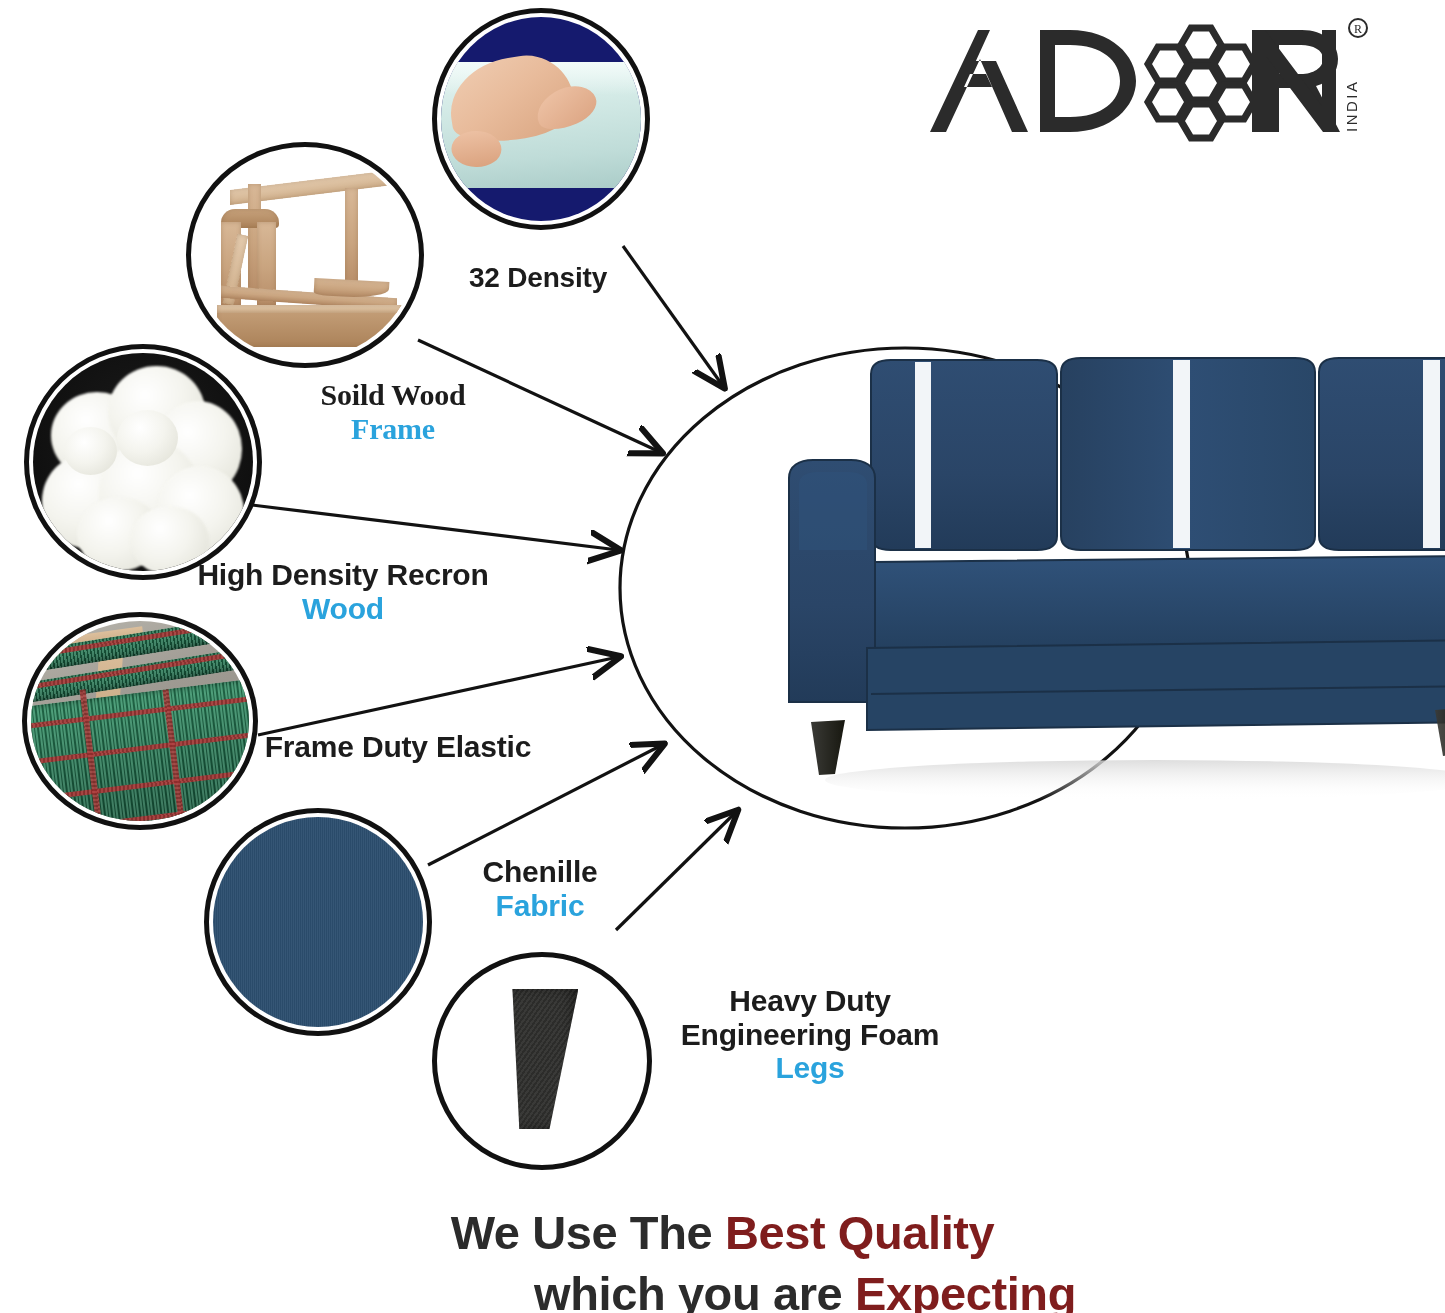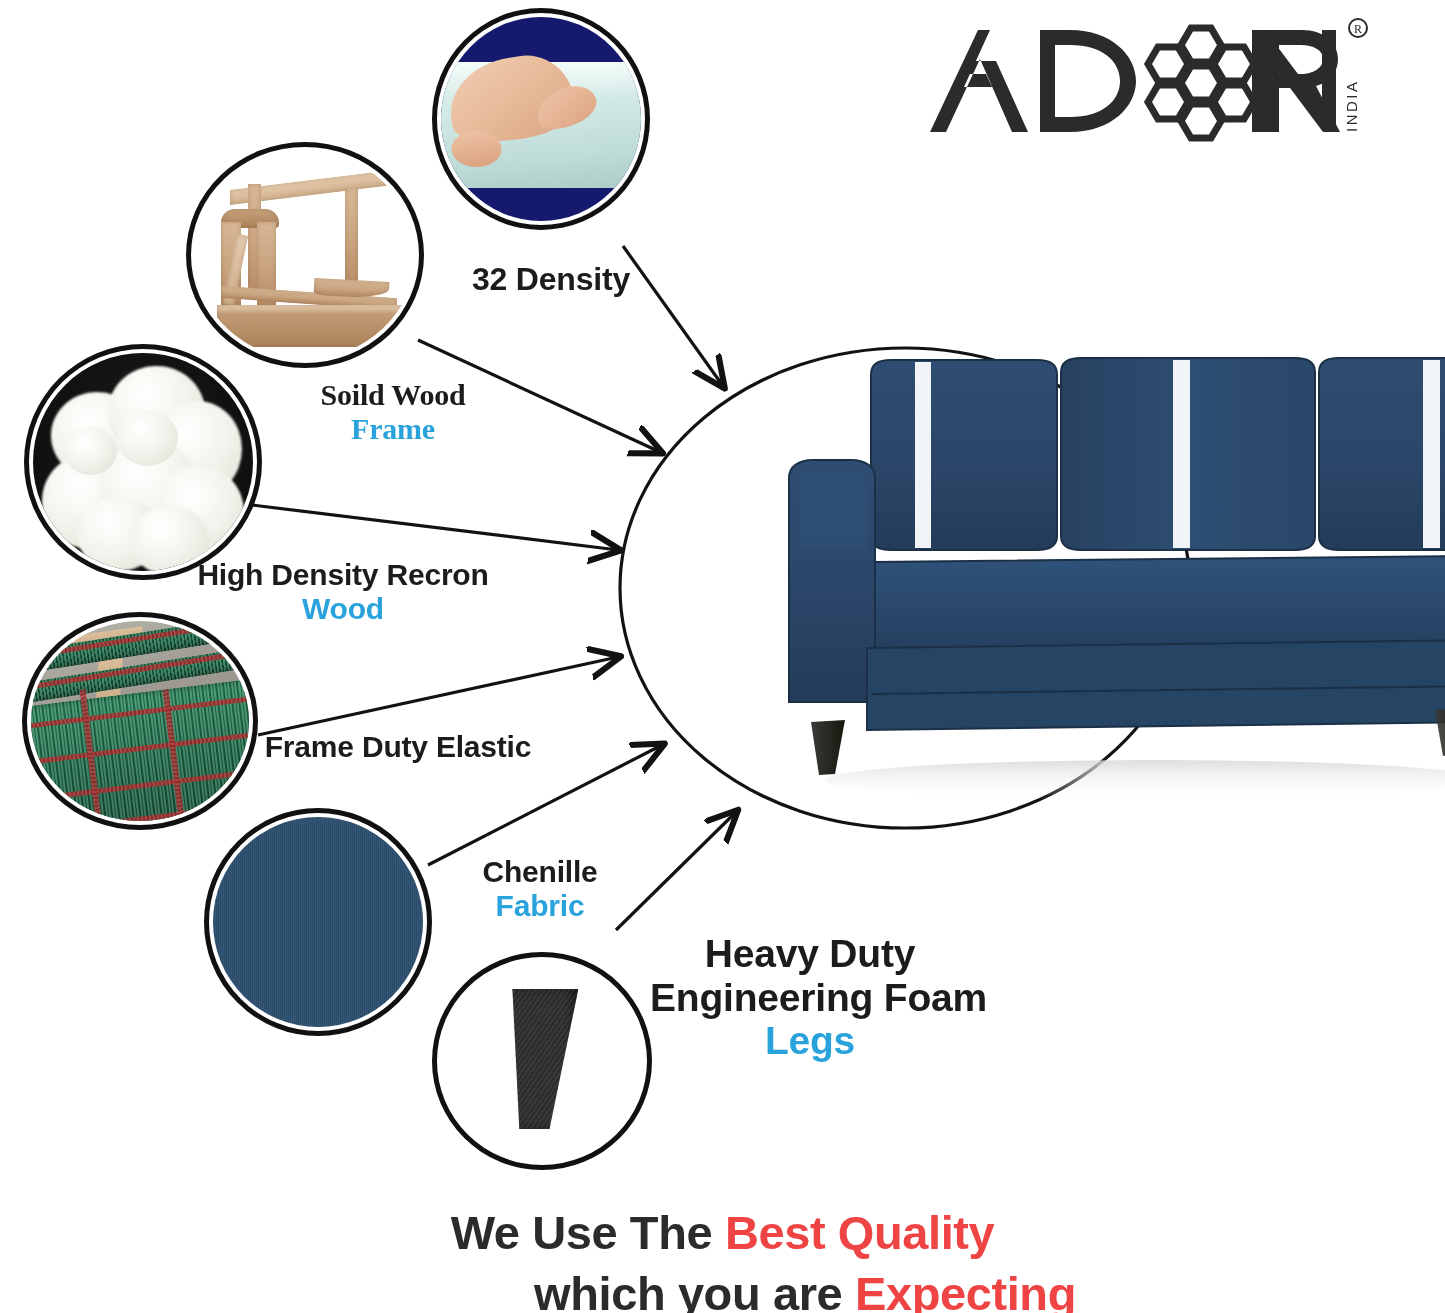--- a/index.html
+++ b/index.html
@@ -210,21 +210,21 @@
     position: absolute;
     left: 0;
     top: 1205px;
     width: 1445px;
     text-align: center;
     color: #2b2b2b;
     font-weight: bold;
   }
   .tag-line1 { font-size: 47px; letter-spacing: -0.4px; }
   .tag-line2 { font-size: 47px; letter-spacing: -0.4px; margin-top: 6px; padding-left: 165px; }
-  .tag-accent { color: #ef4444; }
+  .tag-accent { color: #7f1d1d; }
 </style>
 </head>
 <body>
 
 <div id="infographic">
 
   <div class="logo">
     <svg viewBox="0 0 450 130" width="450" height="130">
 
       <path d="M10 118 L58 16 L70 16 L44 73 L72 73 L66 60 L48 60 L54 47 L76 47 L108 118 L92 118 L60 45 L26 118 Z" fill="#2b2b2b"></path>
@@ -360,21 +360,21 @@
     </div>
   </div>
 
   <div class="circle" style="left:432px; top:952px; width:220px; height:218px;">
     <div class="circle-inner">
       <div class="leg-bg"></div>
       <div class="leg-shape"></div>
     </div>
   </div>
 
-  <div class="label" style="left:421px; top:262px; width:260px; font-size:32px;">
+  <div class="label" style="left:408px; top:262px; width:260px; font-size:28px;">
     <span class="ln">32 Density</span>
   </div>
 
   <div class="label" style="left:248px; top:378px; width:290px; font-size:30px;font-family:Liberation Serif, serif;">
     <span class="ln">Soild Wood</span>
     <span class="accent">Frame</span>
   </div>
 
   <div class="label" style="left:188px; top:558px; width:310px; font-size:30px;">
     <span class="ln">High Density Recron</span>
@@ -383,21 +383,21 @@
 
   <div class="label" style="left:248px; top:730px; width:300px; font-size:30px;">
     <span class="ln">Frame Duty Elastic</span>
   </div>
 
   <div class="label" style="left:440px; top:855px; width:200px; font-size:30px;">
     <span class="ln">Chenille</span>
     <span class="accent">Fabric</span>
   </div>
 
-  <div class="label" style="left:650px; top:932px; width:320px; font-size:39px;">
+  <div class="label" style="left:650px; top:984px; width:320px; font-size:30px;">
     <span class="ln">Heavy Duty</span>
     <span class="ln">Engineering Foam</span>
     <span class="accent">Legs</span>
   </div>
 
   <div class="sofa">
     <svg viewBox="0 0 690 480" width="690" height="480">
       <defs>
         <linearGradient id="navyA" x1="0" y1="0" x2="0" y2="1">
           <stop offset="0" stop-color="#2f4d72"></stop>

